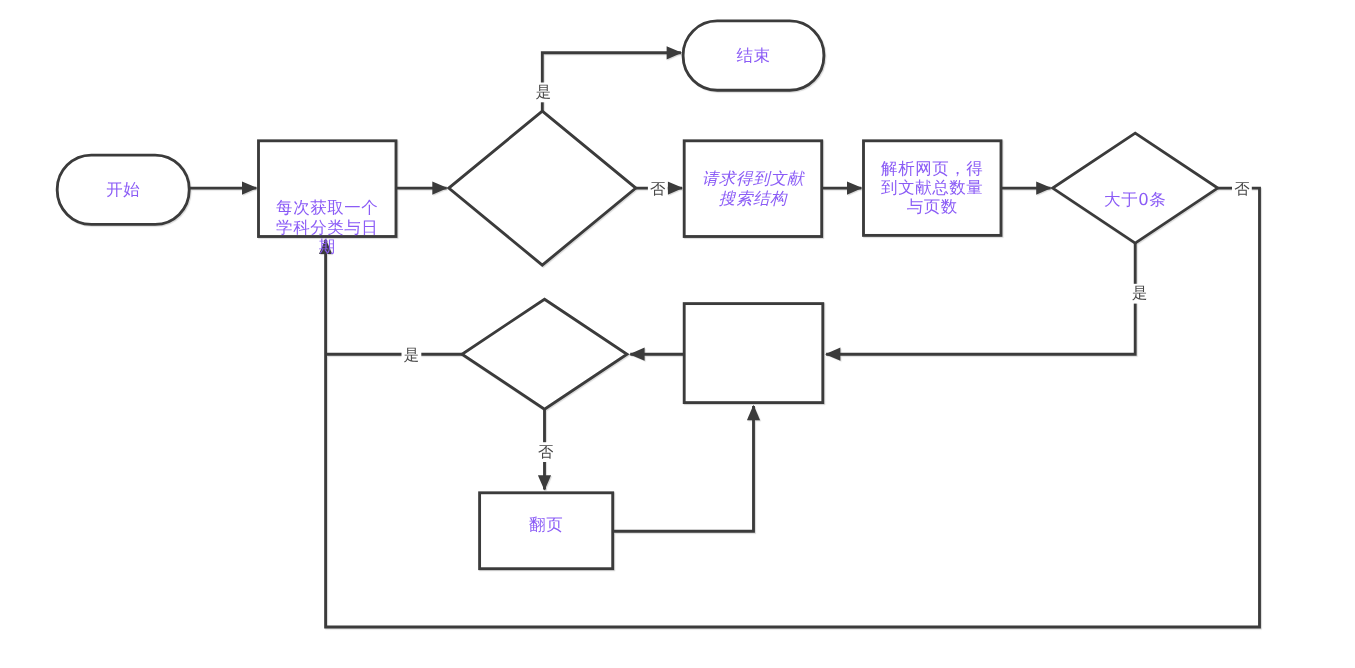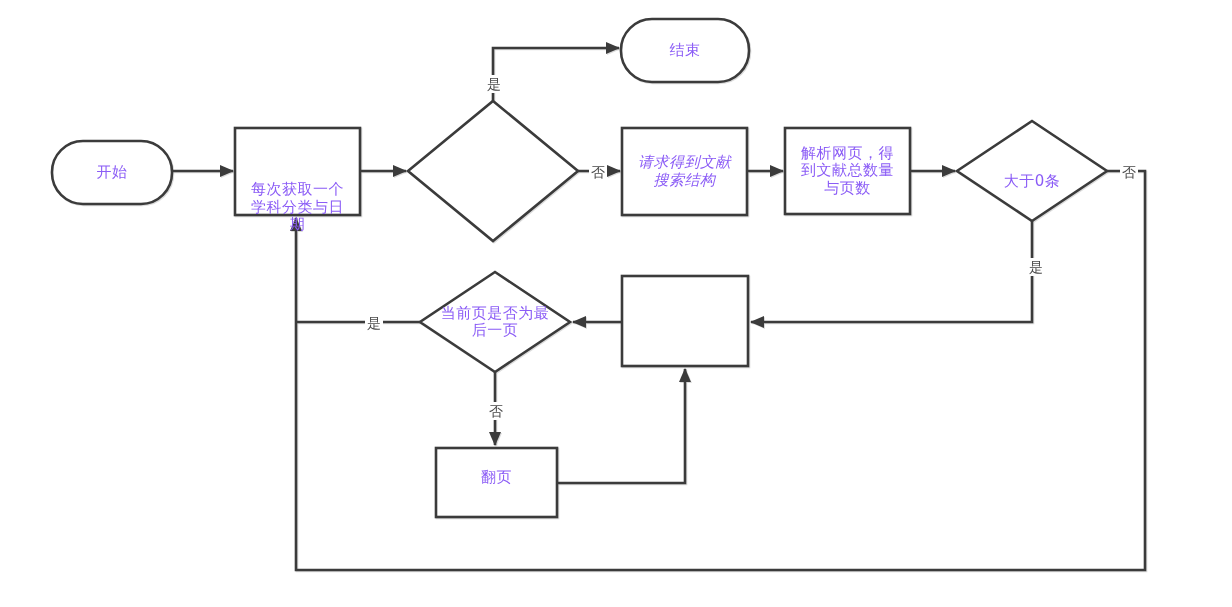--- a/index.html
+++ b/index.html
@@ -81,21 +81,20 @@
 
   <div class="node-label" style="left:621px;top:19px;width:128px;height:63px;">结束</div>
 
   <div class="node-label pad" style="left:622px;top:128px;width:125px;height:87px;font-style:italic;">请求得到文献搜索结构</div>
 
   <div class="node-label pad" style="left:785px;top:128px;width:125px;height:86px;">解析网页，得到文献总数量与页数</div>
 
   <div class="node-label" style="left:972px;top:167px;width:120px;height:30px;">大于0条</div>
 
 
-  <div class="node-label" style="left:437px;top:297px;width:116px;height:50px;">当前页是否为最后一页</div>
 
   <div class="node-label" style="left:436px;top:448px;width:121px;height:59px;">翻页</div>
 
   <div class="edge-label" style="left:494px;top:84px;">是</div>
 
   <div class="edge-label" style="left:598px;top:172px;">否</div>
 
   <div class="edge-label" style="left:1129px;top:172px;">否</div>
 
   <div class="edge-label" style="left:1036px;top:267px;">是</div>

